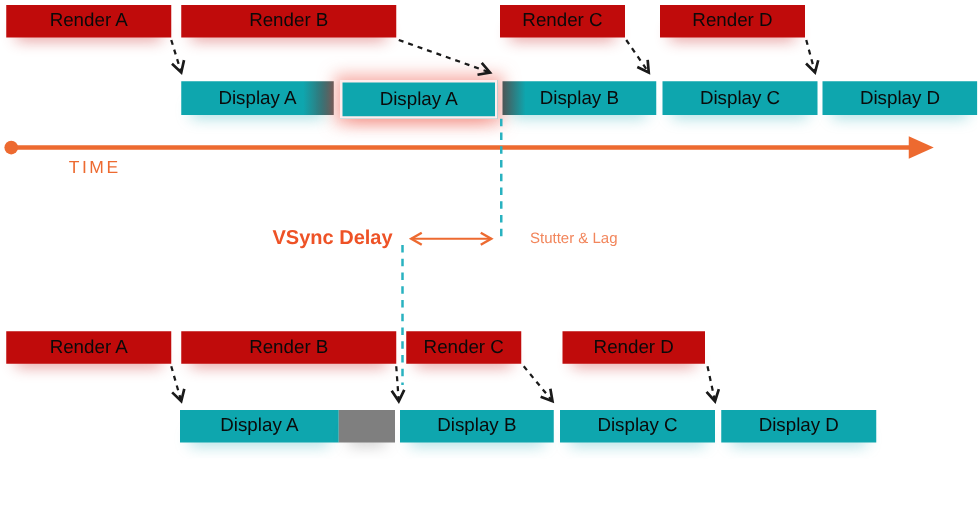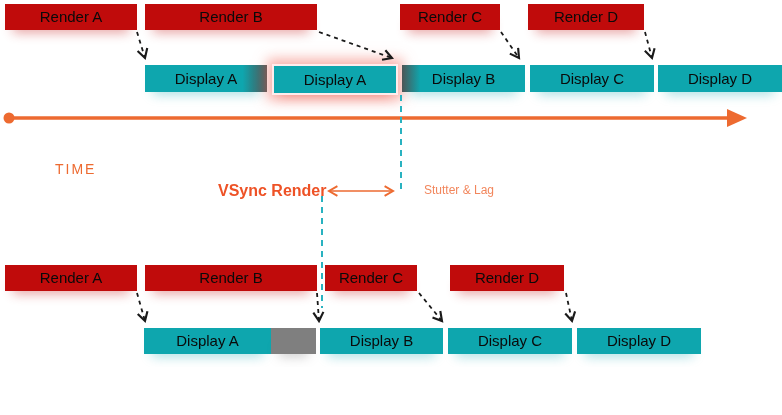--- a/index.html
+++ b/index.html
@@ -31,21 +31,20 @@
     border:2px solid #ffecec;
     box-shadow:0 0 12px 5px rgba(240,112,98,.55),0 10px 12px -8px rgba(240,112,98,.45);
   }
   .dropped{
     background:var(--dropped-gray,#7f7f7f);
     box-shadow:0 10px 12px -8px rgba(127,127,127,.45);
   }
   .time-label{
     position:absolute;font-size:14px;letter-spacing:2px;
     color:var(--timeline-orange,#ed6a30);
-    margin-top:36px;
   }
   .vsync-label{
     position:absolute;font-size:16px;font-weight:bold;
     color:var(--vsync-label-orange,#ee5226);white-space:nowrap;
   }
   .stutter-label{
     position:absolute;font-size:12px;
     color:var(--stutter-label-orange,#f2865c);white-space:nowrap;
   }
   .black-arrow{stroke:var(--arrow-black,#1a1a1a);stroke-width:1.8;stroke-dasharray:4 4;fill:none;}
@@ -65,21 +64,21 @@
   <div class="bar render" style="left:528px;top:4px;width:116px">Render D</div>
 
   <div class="bar display tall fade-right" style="left:145px;top:65px;width:122px">Display A</div>
   <div class="bar display tall highlight" style="left:272px;top:64px;width:122px">Display A</div>
   <div class="bar display tall fade-left" style="left:402px;top:65px;width:123px">Display B</div>
   <div class="bar display tall" style="left:530px;top:65px;width:124px">Display C</div>
   <div class="bar display tall" style="left:658px;top:65px;width:124px">Display D</div>
 
   <div class="time-label" style="left:55px;top:125px">TIME</div>
 
-  <div class="vsync-label" style="left:218px;top:182px">VSync Render</div>
+  <div class="vsync-label" style="left:218px;top:182px">VSync Delay</div>
   <div class="stutter-label" style="left:424px;top:183px">Stutter &amp; Lag</div>
 
   <div class="bar render" style="left:5px;top:265px;width:132px">Render A</div>
   <div class="bar render" style="left:145px;top:265px;width:172px">Render B</div>
   <div class="bar render" style="left:325px;top:265px;width:92px">Render C</div>
   <div class="bar render" style="left:450px;top:265px;width:114px">Render D</div>
 
   <div class="bar display" style="left:144px;top:328px;width:127px">Display A</div>
   <div class="bar dropped" style="left:271px;top:328px;width:45px"></div>
   <div class="bar display" style="left:320px;top:328px;width:123px">Display B</div>

